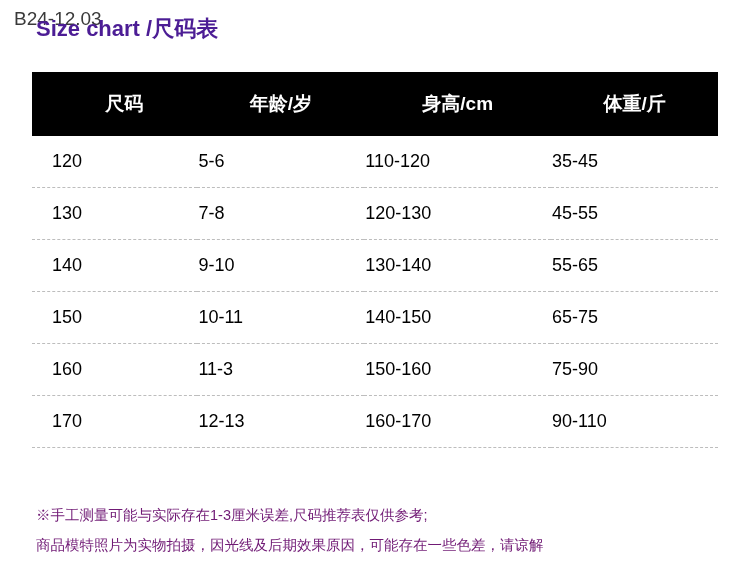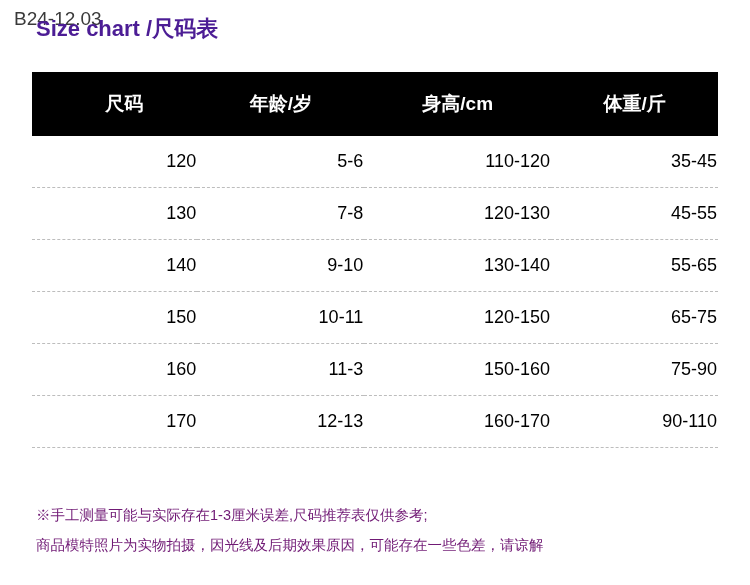--- a/index.html
+++ b/index.html
@@ -57,21 +57,21 @@
     color: #ffffff;
     font-size: 19px;
     font-weight: bold;
     height: 62px;
     text-align: center;
     vertical-align: middle;
     letter-spacing: 0px;
   }
   table.size-chart tbody td {
     height: 49px;
-    text-align: right;
+    text-align: left;
     vertical-align: middle;
     font-size: 18px;
     color: #000000;
     border-bottom: 1px dashed #bdbdbd;
     font-family: "Liberation Sans", sans-serif;
   }
   table.size-chart tbody tr:last-child td {
     border-bottom: 1px dashed #bdbdbd;
   }
   .col-0 { width: 22%; padding-left: 20px; }
@@ -126,21 +126,21 @@
         </tr>
         <tr>
           <td class="col-0">140</td>
           <td class="col-1">9-10</td>
           <td class="col-2">130-140</td>
           <td class="col-3">55-65</td>
         </tr>
         <tr>
           <td class="col-0">150</td>
           <td class="col-1">10-11</td>
-          <td class="col-2">120-150</td>
+          <td class="col-2">140-150</td>
           <td class="col-3">65-75</td>
         </tr>
         <tr>
           <td class="col-0">160</td>
           <td class="col-1">11-3</td>
           <td class="col-2">150-160</td>
           <td class="col-3">75-90</td>
         </tr>
         <tr>
           <td class="col-0">170</td>

